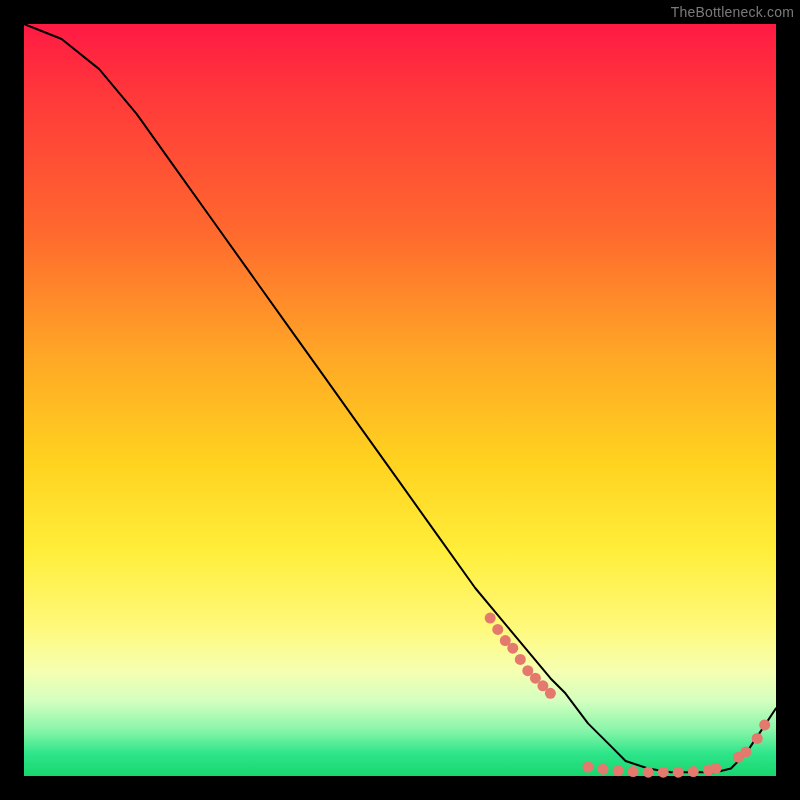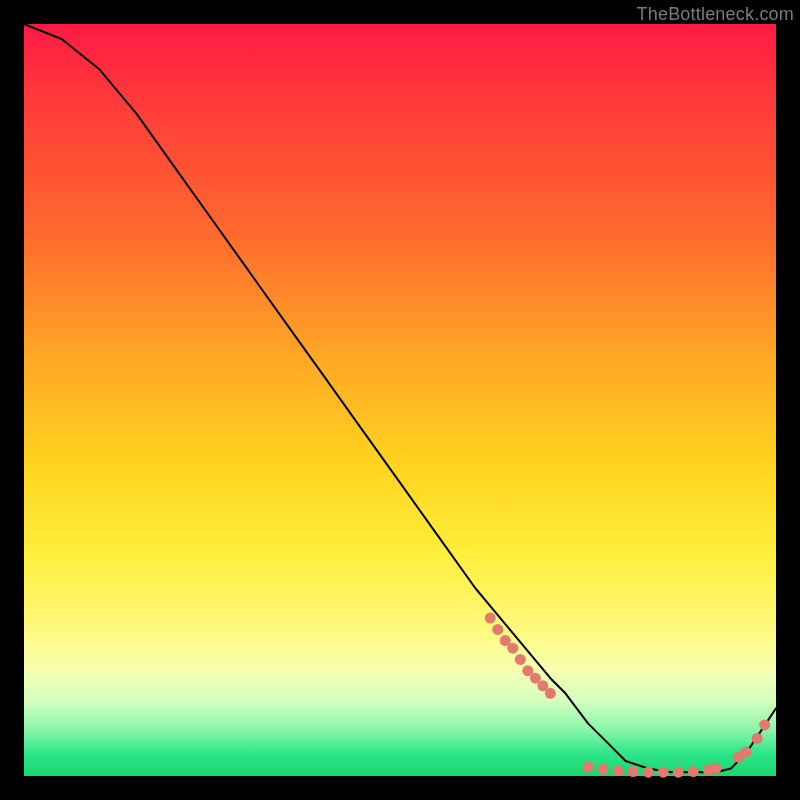--- a/index.html
+++ b/index.html
@@ -40,21 +40,21 @@
       #86f5a8 94%,
       #2ee58a 97%,
       #18d66e 100%
     );
   }
   .watermark {
     position: absolute;
     top: 4px;
     right: 6px;
     color: #7a7a7a;
-    font-size: 18px;
+    font-size: 14px;
     letter-spacing: 0.2px;
     user-select: none;
     pointer-events: none;
   }
   svg.curve {
     position: absolute;
     left: 0;
     top: 0;
     width: 752px;
     height: 752px;

